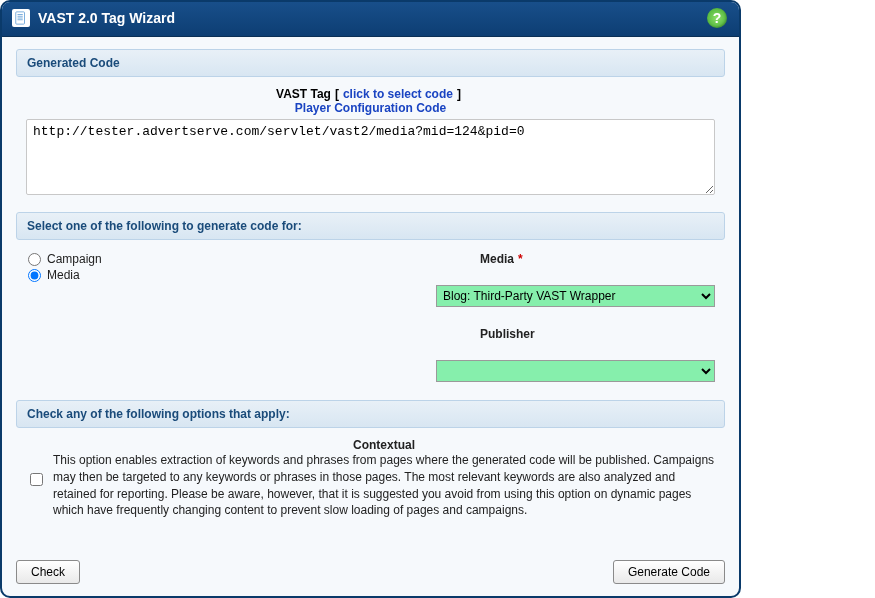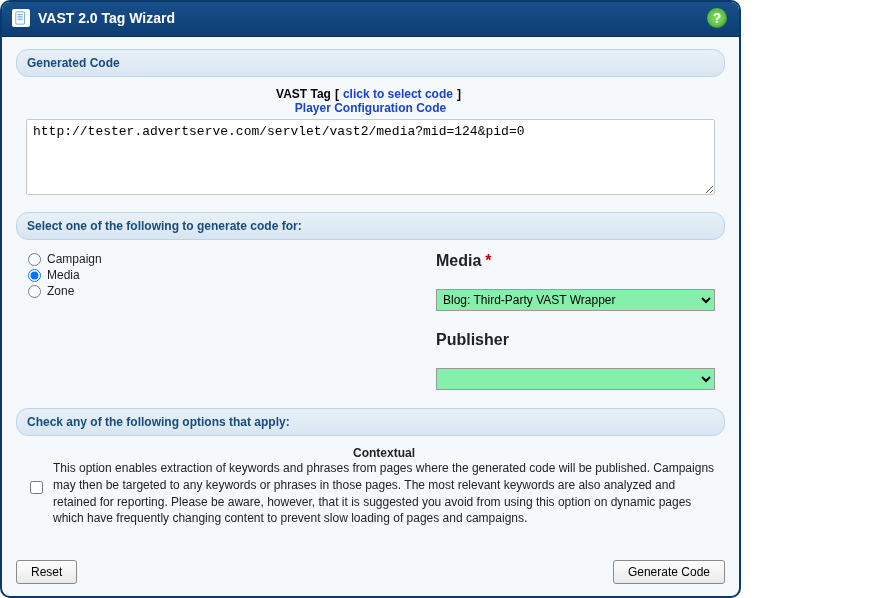--- a/index.html
+++ b/index.html
@@ -21,41 +21,41 @@
   .titlebar .spacer { flex:1; }
   .titlebar .help-icon {
     width:20px; height:20px; border-radius:50%; background:radial-gradient(#8fe06b,#3da82d);
     color:#fff; font-weight:bold; text-align:center; line-height:20px; font-size:14px; cursor:pointer;
     box-shadow:inset -1px -1px 2px rgba(0,0,0,.2);
   }
   .body { padding:12px 14px 14px; }
   .section-head {
     background:linear-gradient(#e8f0f7,#d8e6f2);
     border:1px solid #bcd3e8; color:#1a4b7a; font-weight:bold;
-    font-size:12px; padding:6px 10px; border-radius:12px; margin:0 0 10px 0;
+    font-size:12px; padding:6px 10px; border-radius:3px; margin:0 0 10px 0;
   }
   .fields { padding:0 10px 14px; }
   .vast-label { font-weight:bold; color:#000; font-size:12px; display:flex; align-items:center; }
   .vast-label .bracket { color:#000; margin:0 4px; font-weight:bold; }
   .link { color:#1a44c2; cursor:pointer; }
   .row-top { display:flex; align-items:center; margin-bottom:4px;flex-direction:column; }
   .row-top .flex1 { flex:1; }
   .player-help { font-weight:bold; color:#1a44c2; font-size:12px; cursor:pointer; }
   textarea.code {
     width:100%; height:76px; border:1px solid #c8c8c8; background:#fff;
     font-family:"Courier New", monospace; font-size:13px; padding:4px 6px; resize:vertical;
     border-radius:2px;
   }
   .two-col { display:flex; gap:20px; padding:0 10px 6px; }
   .left-col { width:390px; }
   .right-col { flex:1; }
   .radio-line { display:flex; align-items:center; margin:2px 0; }
   .radio-line input { margin:0 6px 0 2px; }
   .radio-line label { font-size:12px; }
-  .field-label { font-weight:bold; font-size:16px; margin-top:2px; }
+  .field-label { font-weight:bold; font-size:12px; margin-top:2px;margin-left:44px; }
   .req { color:#c00; font-weight:bold; margin-left:4px; }
   select.form {
     width:100%; height:22px; border:1px solid #9a9a9a; background:#86efac; font-size:12px;
     margin-top:19px; padding:1px 2px;
   }
   .gap { height:18px; }
   .option-block { display:flex; padding:0 10px 16px; }
   .option-block input[type=checkbox] { margin:2px 10px 0 4px; }
   .option-title { font-weight:bold; font-size:12px;text-align:center; }
   .option-desc { font-size:12px; line-height:1.4; }
@@ -111,24 +111,20 @@
     <div class="two-col">
       <div class="left-col">
         <div class="radio-line">
           <input type="radio" name="codefor" style="">
           <label>Campaign</label>
         </div>
         <div class="radio-line">
           <input type="radio" name="codefor" checked="" style="">
           <label>Media</label>
         </div>
-        <div class="radio-line">
-          <input type="radio" name="codefor" style="">
-          <label>Zone</label>
-        </div>
       </div>
       <div class="right-col">
         <div class="field-label">
           <span>Media</span><span class="req">*</span>
         </div>
         <select class="form">
           <option>Blog: Third-Party VAST Wrapper</option>
         </select>
         <div class="gap"></div>
         <div class="field-label">Publisher</div>
@@ -146,18 +142,18 @@
       <input type="checkbox" style="">
       <div>
         <div class="option-title">Contextual</div>
         <div class="option-desc">This option enables extraction of keywords and phrases from pages where the generated code will be published. Campaigns may then be targeted to any keywords or phrases in those pages. The most relevant keywords are also analyzed and retained for reporting. Please be aware, however, that it is suggested you avoid from using this option on dynamic pages which have frequently changing content to prevent slow loading of pages and campaigns.</div>
       </div>
     </div>
 
   </div>
 
   <div class="footer">
-    <button class="btn">Reset</button>
+    <button class="btn">Check</button>
     <span class="spacer"></span>
     <button class="btn">Generate Code</button>
   </div>
 
 </div>
 
 </body></html>

